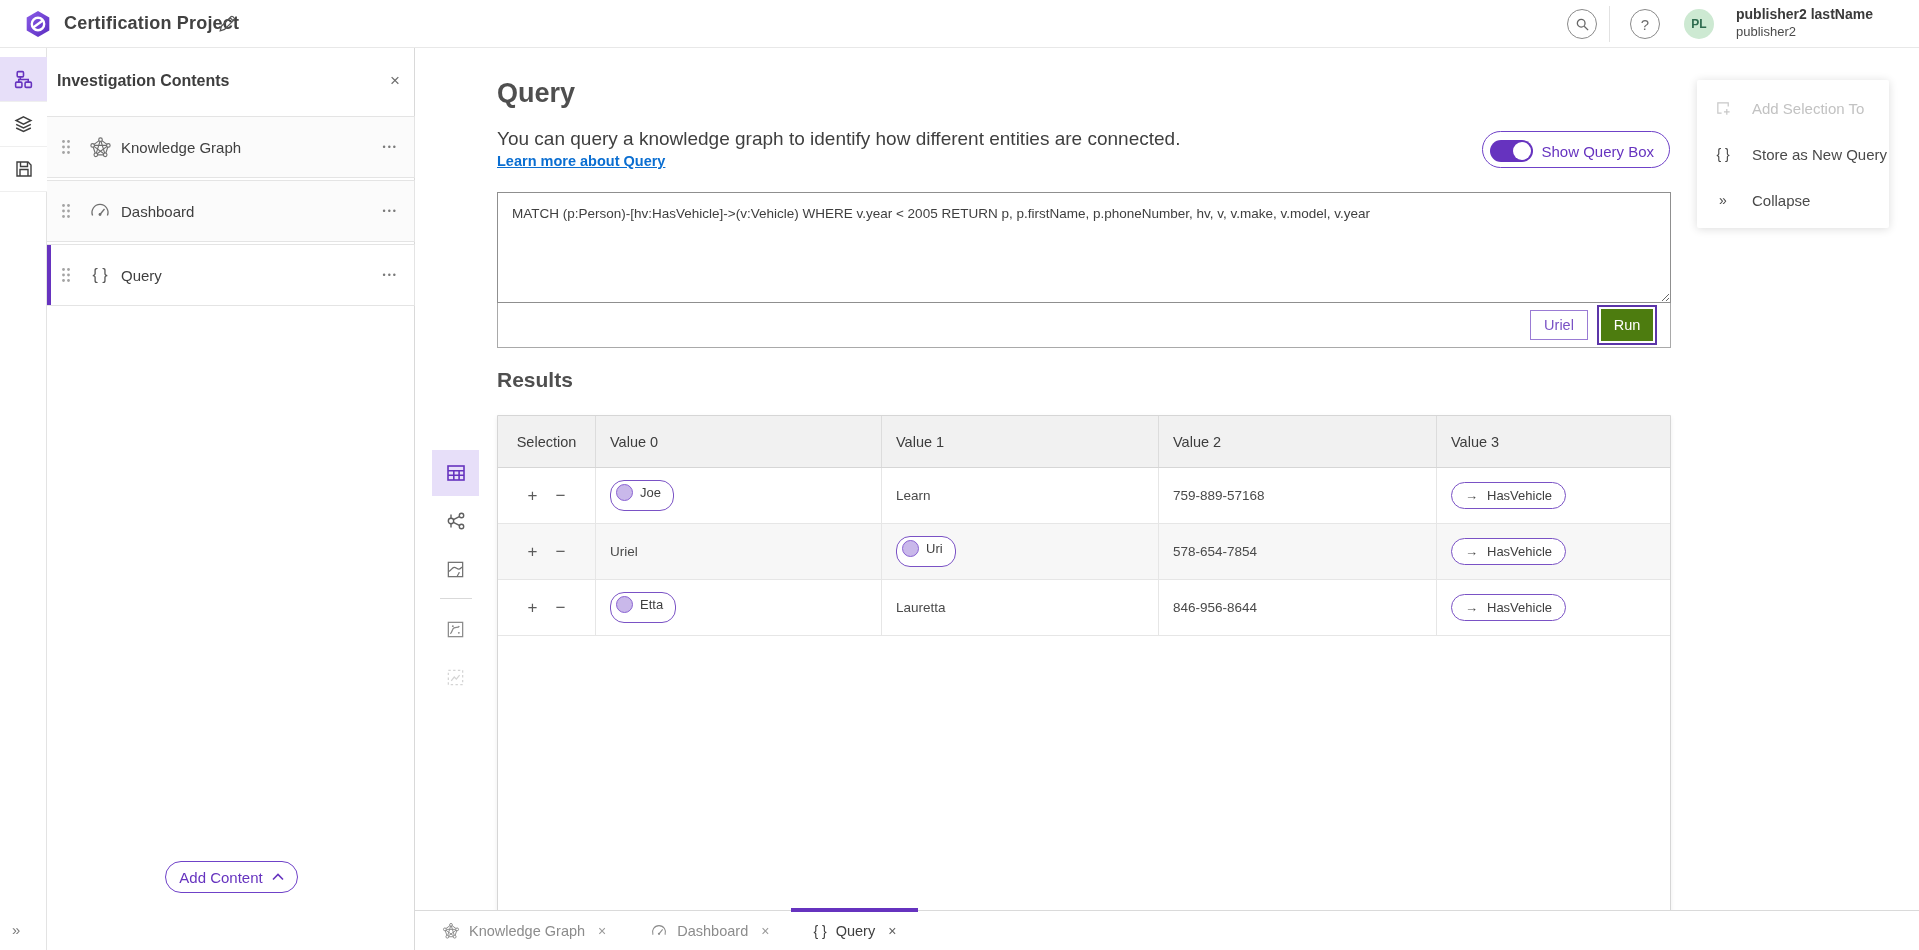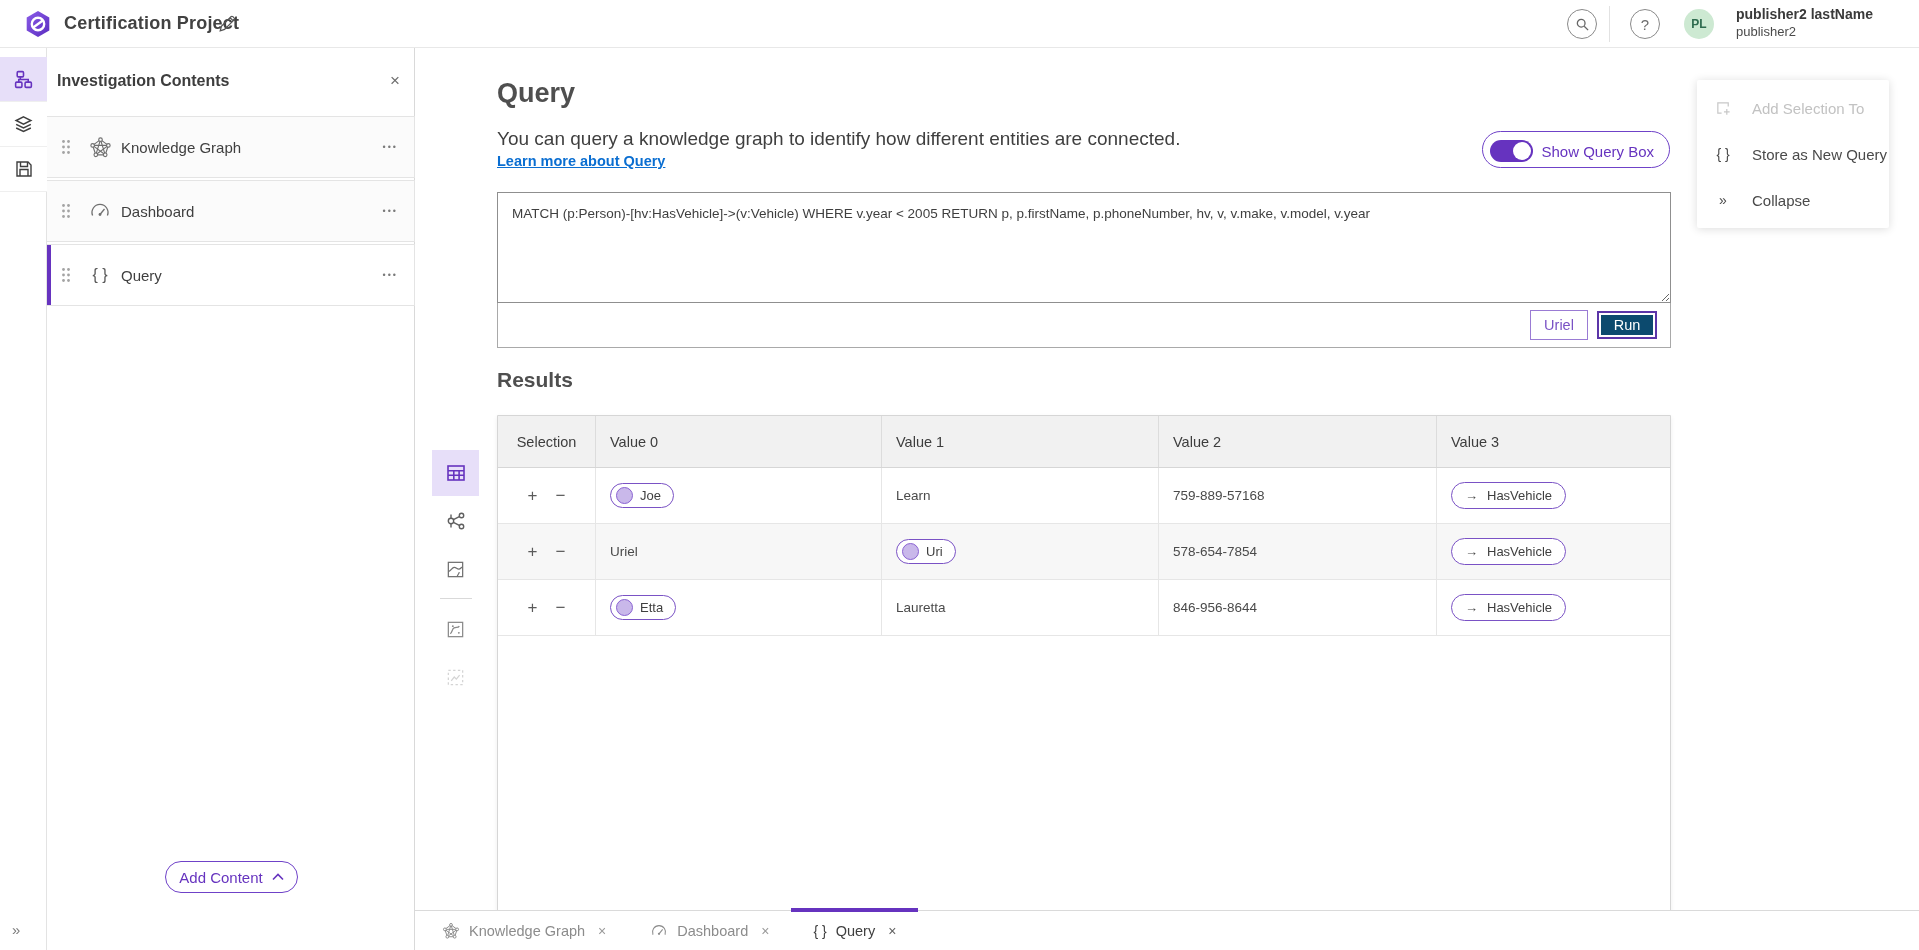--- a/index.html
+++ b/index.html
@@ -56,21 +56,21 @@
   .switch { width:43px; height:22px; border-radius:11px; background:#6633bf; position:relative; }
   .switch::after { content:""; position:absolute; right:2px; top:2px; width:18px; height:18px; border-radius:50%; background:#fff; }
   .toggle-label { font-size:15px; color:#6633bf; }
 
   .query-panel { position:absolute; left:497px; top:192px; width:1174px; height:156px; }
   .query-textarea { position:absolute; left:0; top:0; width:1174px; height:111px; border:1px solid #8f8f8f;
     padding:13px 14px; font-family:"Liberation Sans","DejaVu Sans",sans-serif; font-size:13.5px; color:#3f3f3f; resize:both; background:#fff; }
   .query-btnbar { position:absolute; left:0; top:111px; width:1174px; height:45px; border:1px solid #a9a9a9; border-top:none;
     display:flex; align-items:center; justify-content:flex-end; gap:11px; padding-right:15px; background:#fff; }
   .btn-clear { min-width:58px; height:30px; background:#fff; border:1px solid #9a7bd4; color:#7a52c5; font-size:14.5px; cursor:pointer; }
-  .btn-run { min-width:56px; height:24px; background:#0c4a6e; color:#fff; font-size:14.5px; border:2px solid #fff;
+  .btn-run { min-width:56px; height:36px; background:#4d7c0f; color:#fff; font-size:14.5px; border:2px solid #fff;
     box-shadow:0 0 0 2px #5b35a8; cursor:pointer; }
 
   .results-title { position:absolute; left:497px; top:368px; font-size:21px; font-weight:700; color:#4f4f4f; }
 
   
   .switcher { position:absolute; left:432px; top:450px; width:48px; }
   .sw-btn { width:47px; height:46px; display:flex; align-items:center; justify-content:center; cursor:pointer; margin-bottom:2px; background:transparent; }
   .sw-btn.sel { background:#e7dff9; }
   .sw-divider { width:32px; height:1px; background:#d9d9d9; margin:6px auto 7px; }
 
@@ -82,21 +82,21 @@
   .th { display:flex; align-items:center; padding-left:14px; font-size:14.5px; color:#3d3d3d; border-right:1px solid #dcdcdc; }
   .th:first-child { justify-content:center; padding-left:0; }
   .th:last-child { border-right:none; }
   .trow { height:56px; border-bottom:1px solid #e6e6e6; background:#fff; }
   .trow.alt { background:#f7f7f7; }
   .td { display:flex; align-items:center; padding-left:14px; font-size:13.5px; color:#4a4a4a; border-right:1px solid #e6e6e6; }
   .td:last-child { border-right:none; }
   .td.sel-cell { justify-content:center; gap:18px; padding-left:0; }
   .pm { font-size:17px; font-weight:400; color:#5a5a5a; cursor:pointer; line-height:1; }
   .entity-pill { display:inline-flex; align-items:center; gap:7px; border:1.5px solid #7a52c5; border-radius:14px;
-    padding:3px 12px 3px 5px; background:#fff; cursor:pointer; }
+    padding:3px 12px 9px 5px; background:#fff; cursor:pointer; }
   .entity-dot { width:17px; height:17px; border-radius:50%; background:#c9b8ea; border:1.5px solid #8a63d2; }
   .pill-label { font-size:13px; color:#3f3f3f; }
   .rel-pill { display:inline-flex; align-items:center; gap:9px; border:1.5px solid #7a52c5; border-radius:14px;
     padding:5px 13px; background:#fff; cursor:pointer; }
   .rel-arrow { font-size:13px; color:#4a4a4a; }
   .tfiller { flex:1; }
   .hscroll { height:11px; background:#f0f0f0; margin:0 1px; position:relative; cursor:pointer; }
   .hthumb { position:absolute; left:3px; top:0; width:522px; height:11px; background:#c6c6c6; border-radius:5px; cursor:grab; }
   .pag-row { height:49px; border-top:1px solid #e0e0e0; display:flex; align-items:center; justify-content:flex-end; gap:26px; padding-right:16px; }
   .pag-label { font-size:13px; color:#5a5a5a; }

